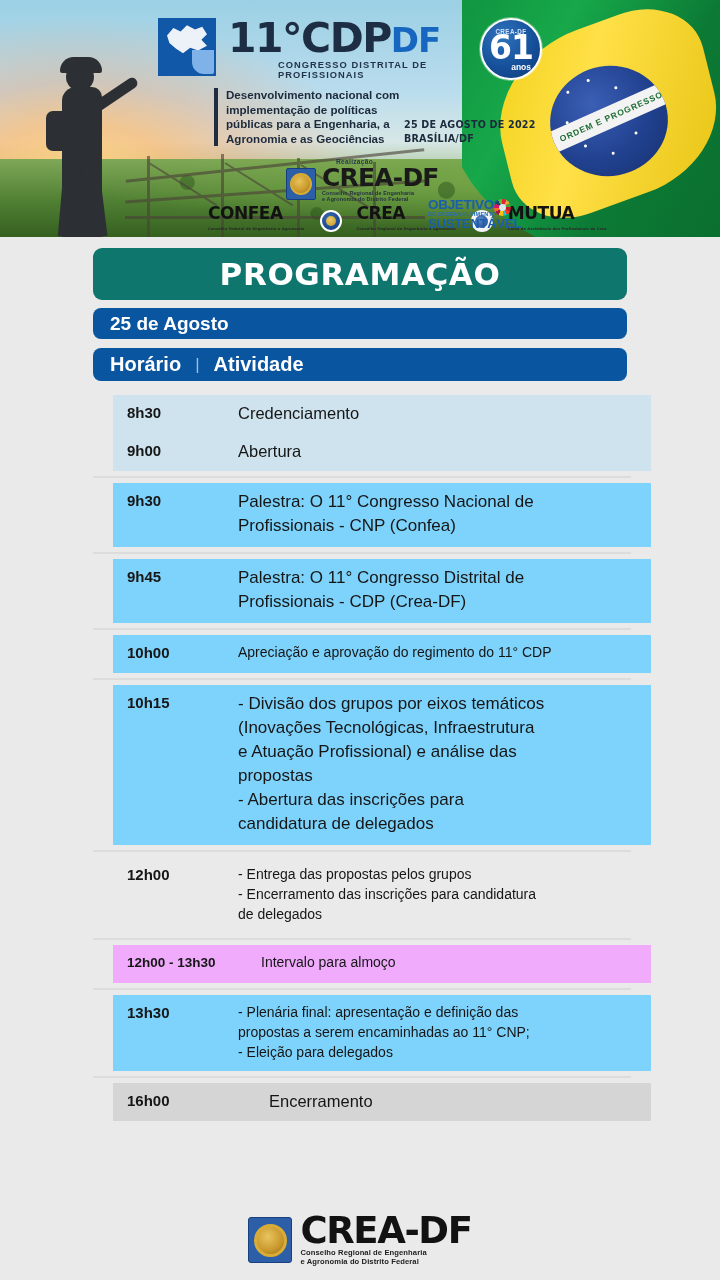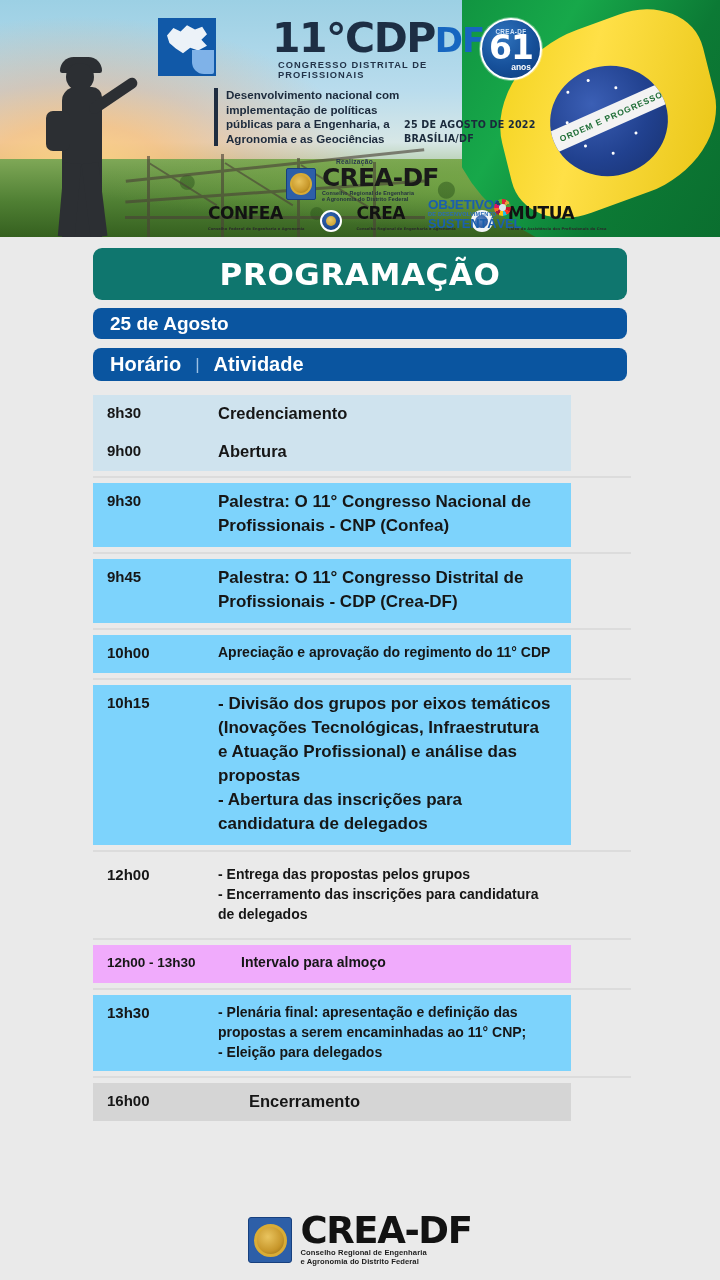--- a/index.html
+++ b/index.html
@@ -147,21 +147,21 @@
   }
   .gear-mark::after {
     content:""; position:absolute; right: 2px; bottom: 2px; width: 22px; height: 24px;
     background: #7fb2e8; border-radius: 0 0 2px 12px;
   }
   .brand-line {
     position:absolute; left: 78px; top: 0; white-space: nowrap;
     font-family: "DejaVu Sans", sans-serif;
   }
   .brand-line .cdp {
-    font-size: 41px; font-weight: bold; color:#1d2e44; letter-spacing:-1.5px;margin-left:44px;
+    font-size: 41px; font-weight: bold; color:#1d2e44; letter-spacing:-1.5px;
   }
   .brand-line .df {
     font-size: 34px; font-weight: bold; color:#1766c0; letter-spacing:-1px;
   }
   .brand-sub {
     position:absolute; left: 128px; top: 46px;
     font-size: 9.3px; font-weight: bold; letter-spacing: 1.05px; color:#23344a;
     font-family: "Liberation Sans", sans-serif;
   }
   .badge61 {
@@ -289,41 +289,42 @@
     display:flex; align-items:center; padding-left: 17px; gap: 14px;
   }
   .col-bar .ch { color:#fff; font-size: 20px; font-weight: bold; }
   .col-bar .sep { color:#9bc0e4; font-size: 17px; font-weight: 300; }
 
   .rows { margin: 14px auto 0; width: 534px; }
 
   .row {
     position: relative;
     display: flex;
-    width: 478px;
+    width: 538px;
     padding: 7px 0 9px 0;
+    margin-left: 20px;
   }
   .row.bg-light   { background: #cfe3ee; }
   .row.bg-medium  { background: #7dd3fc; }
   .row.bg-peach   { background: #f0abfc; }
   .row.bg-grey    { background: #d5d5d5; gap: 31px; }
   .row.bg-none    { background: transparent; }
 
   .row .time {
     flex: 0 0 125px;
     padding-left: 14px;
     font-size: 15px; font-weight: bold; color:#161616;
     line-height: 22px;
   }
   .row .time.sm   { font-size: 13.5px; }
   .row .time.wide { flex: 0 0 148px; }
 
   .row .act {
     flex: 1 1 auto;
-    font-size: 16.5px; font-weight: bold; color:#161616;
+    font-size: 16.5px; font-weight: normal; color:#161616;
     line-height: 22px;
     white-space: pre-line;
   }
   .row .act.sm { font-size: 14px; line-height: 20px; }
   .row .act.lg { font-size: 17px; line-height: 24px; }
 
   .divider {
     width: 538px; height: 2px; background: #dcdcdc;
     margin: 5px auto 5px;
   }

